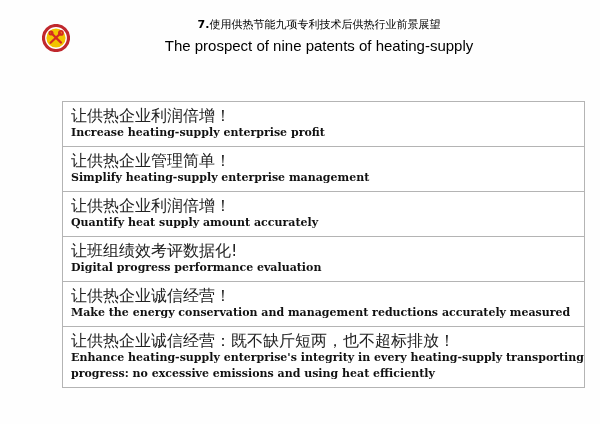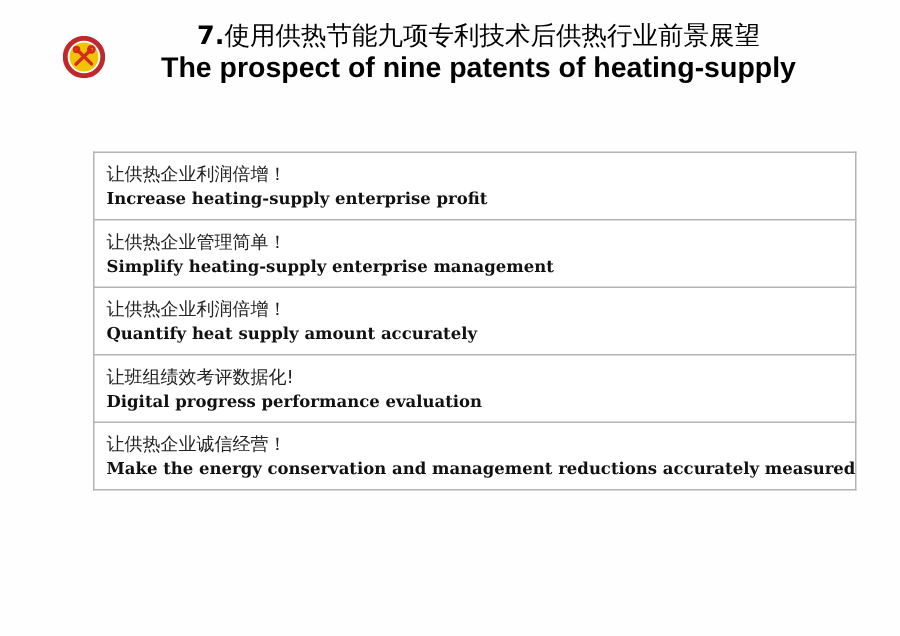--- a/index.html
+++ b/index.html
@@ -40,32 +40,32 @@
   #title-block {
     position: absolute;
     left: 84px;
     top: 0;
     width: 470px;
     text-align: center;
   }
 
   .title-cn {
     font-family: "DejaVu Sans", "Liberation Sans", sans-serif;
-    font-size: 17px;
+    font-size: 11px;
     line-height: 21px;
     color: #000000;
     white-space: nowrap;
   }
   .title-cn .num {
     font-weight: bold;
   }
   .title-en {
     font-family: "Liberation Sans", sans-serif;
-    font-weight: bold;
-    font-size: 19px;
+    font-weight: normal;
+    font-size: 15px;
     line-height: 21px;
     color: #000000;
     letter-spacing: 0px;
   }
 
   
   #benefit-table {
     position: absolute;
     left: 62px;
     top: 101px;
@@ -78,21 +78,21 @@
     background: #ffffff;
   }
   #benefit-table td {
     border: 1px solid #b4b4b4;
     padding: 5px 0 5px 8px;
     vertical-align: top;
     background: #ffffff;
   }
   .row-cn {
     font-family: "DejaVu Sans", "Liberation Sans", sans-serif;
-    font-size: 12px;
+    font-size: 16px;
     line-height: 18px;
     color: #222222;
     white-space: nowrap;
   }
   .row-en {
     font-family: "DejaVu Serif", "Liberation Serif", serif;
     font-weight: bold;
     font-size: 11px;
     line-height: 16px;
     color: #111111;
@@ -152,16 +152,23 @@
           <div class="row-cn">让班组绩效考评数据化!</div>
           <div class="row-en">Digital progress performance evaluation</div>
         </td>
       </tr>
       <tr>
         <td>
           <div class="row-cn">让供热企业诚信经营！</div>
           <div class="row-en">Make the energy conservation and management reductions accurately measured</div>
         </td>
       </tr>
+      <tr>
+        <td>
+          <div class="row-cn">让供热企业诚信经营：既不缺斤短两，也不超标排放！</div>
+          <div class="row-en">Enhance heating-supply enterprise's integrity in every heating-supply transporting</div>
+          <div class="row-en">progress: no excessive emissions and using heat efficiently</div>
+        </td>
+      </tr>
     </tbody>
   </table>
 
 </div>
 
 </body></html>

